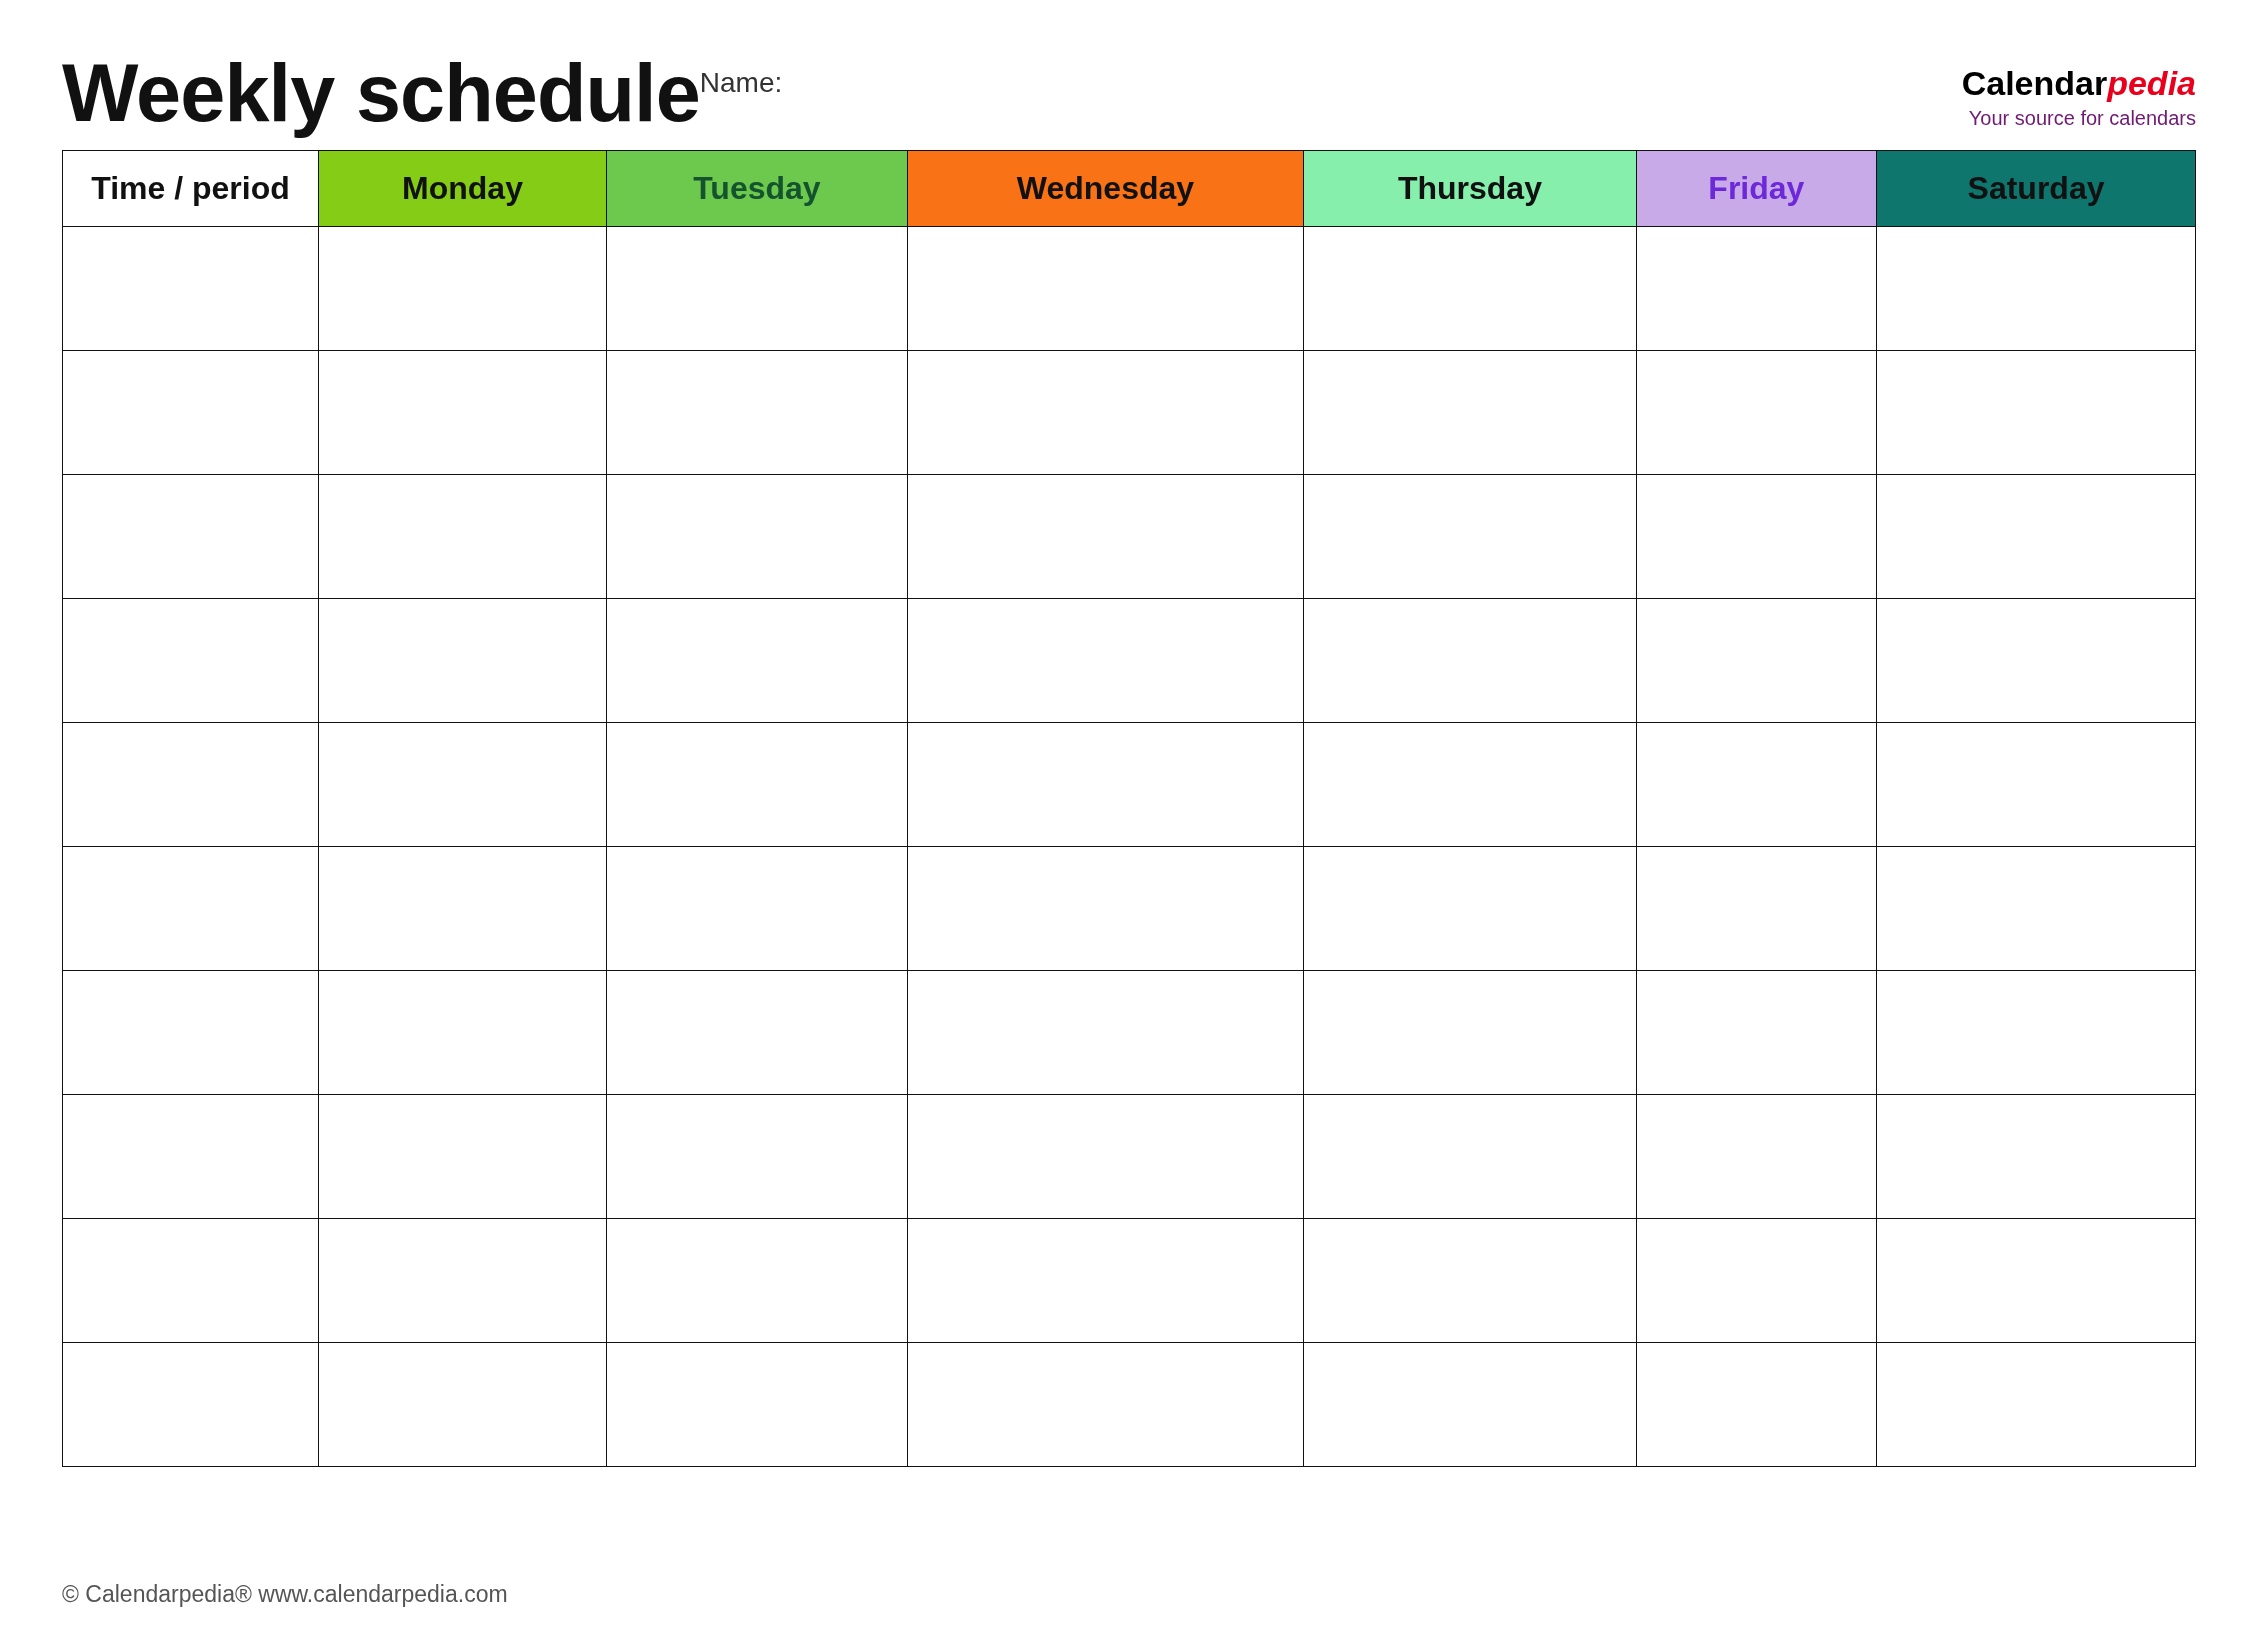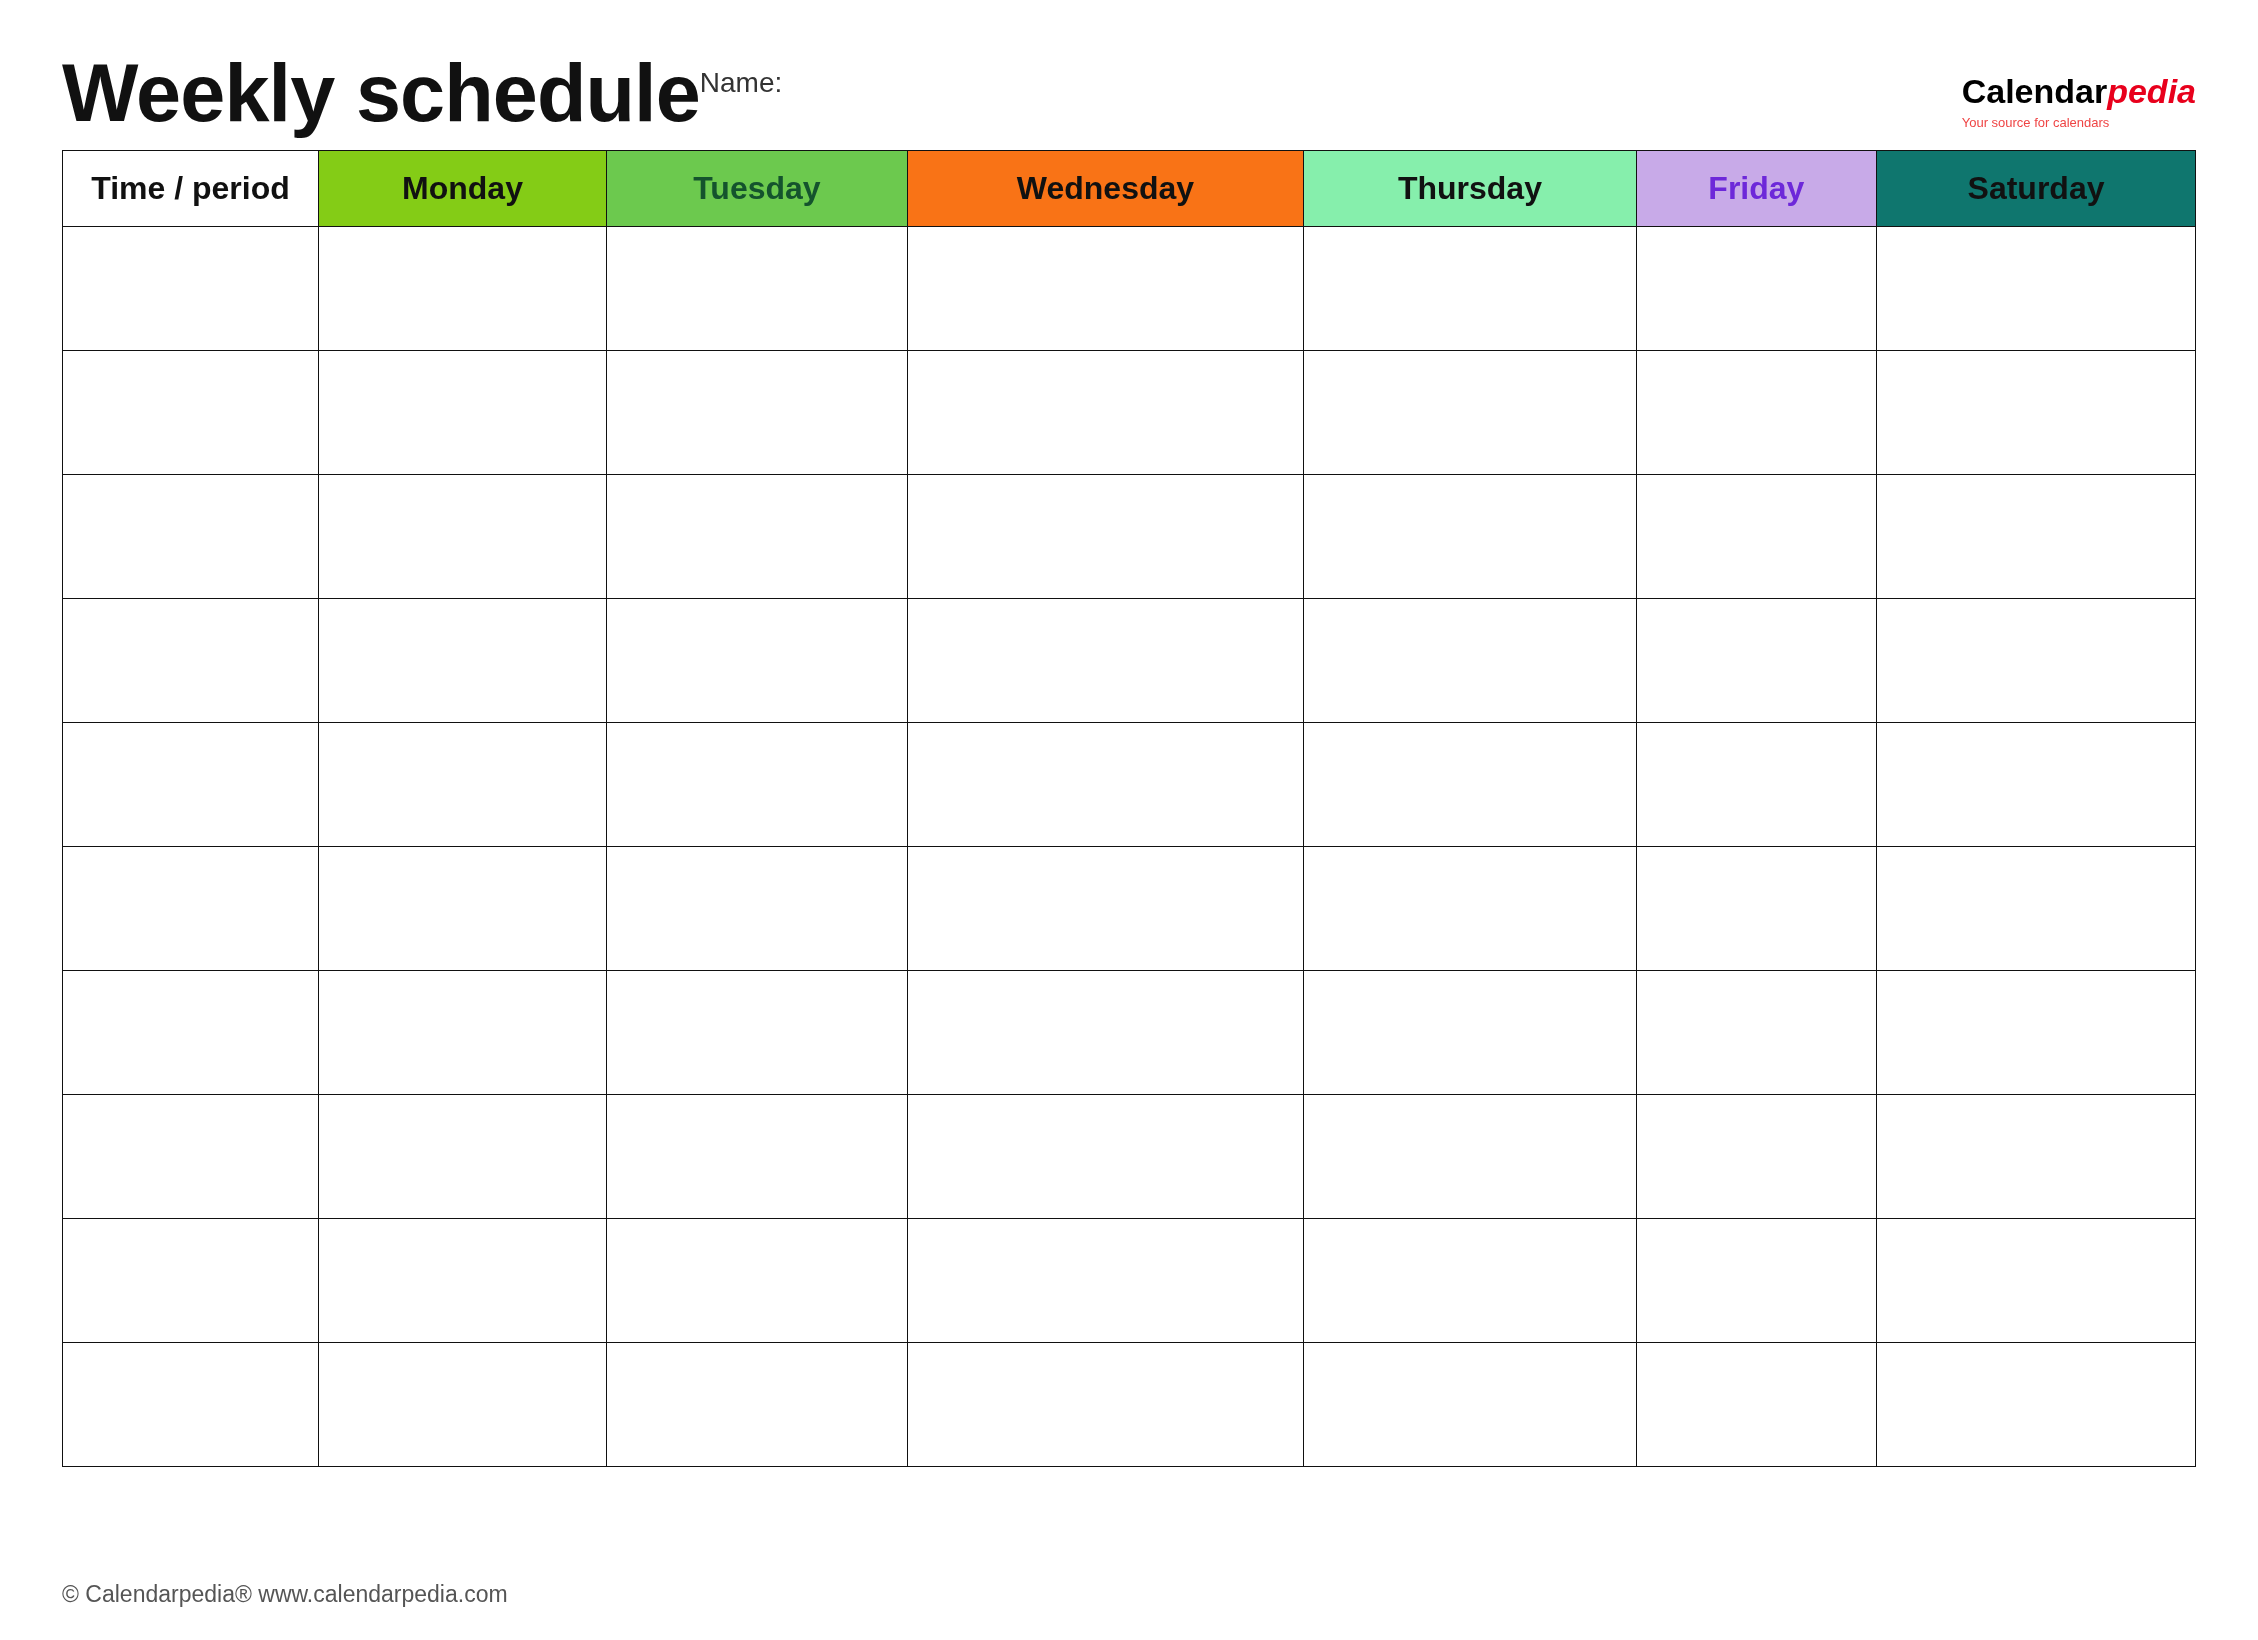--- a/index.html
+++ b/index.html
@@ -38,44 +38,44 @@
     }
 
     .name-label {
       font-size: 28px;
       color: #333333;
       margin-top: 14px;
       font-weight: normal;
     }
 
     .logo-area {
-      text-align: left;
-      margin-top: 18px;
+      text-align: right;
+      margin-top: 10px;
     }
 
     .logo-top {
       font-size: 34px;
       font-weight: normal;
       color: #000000;
       line-height: 1.2;
     }
 
     .logo-top span.red {
       color: #e8001c;
       font-style: italic;
       font-weight: bold;
     }
 
     .logo-top span.black-bold {
       font-weight: bold;
     }
 
     .logo-sub {
-      font-size: 13px;
-      color: #ef4444;
+      font-size: 20px;
+      color: #701a75;
       margin-top: 3.5px;
     }
 
     .schedule-table {
       width: 100%;
       border-collapse: collapse;
       border: 1.8px solid #111111;
       margin-top: 8.8px;
     }
 

